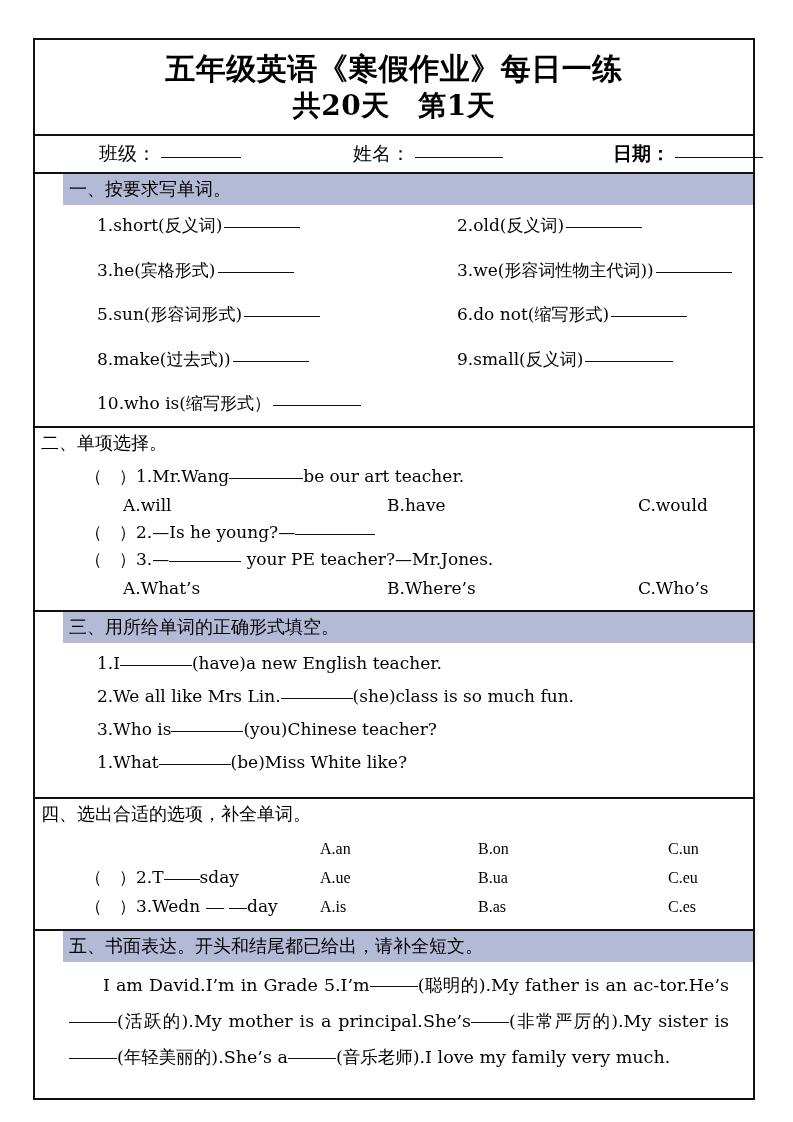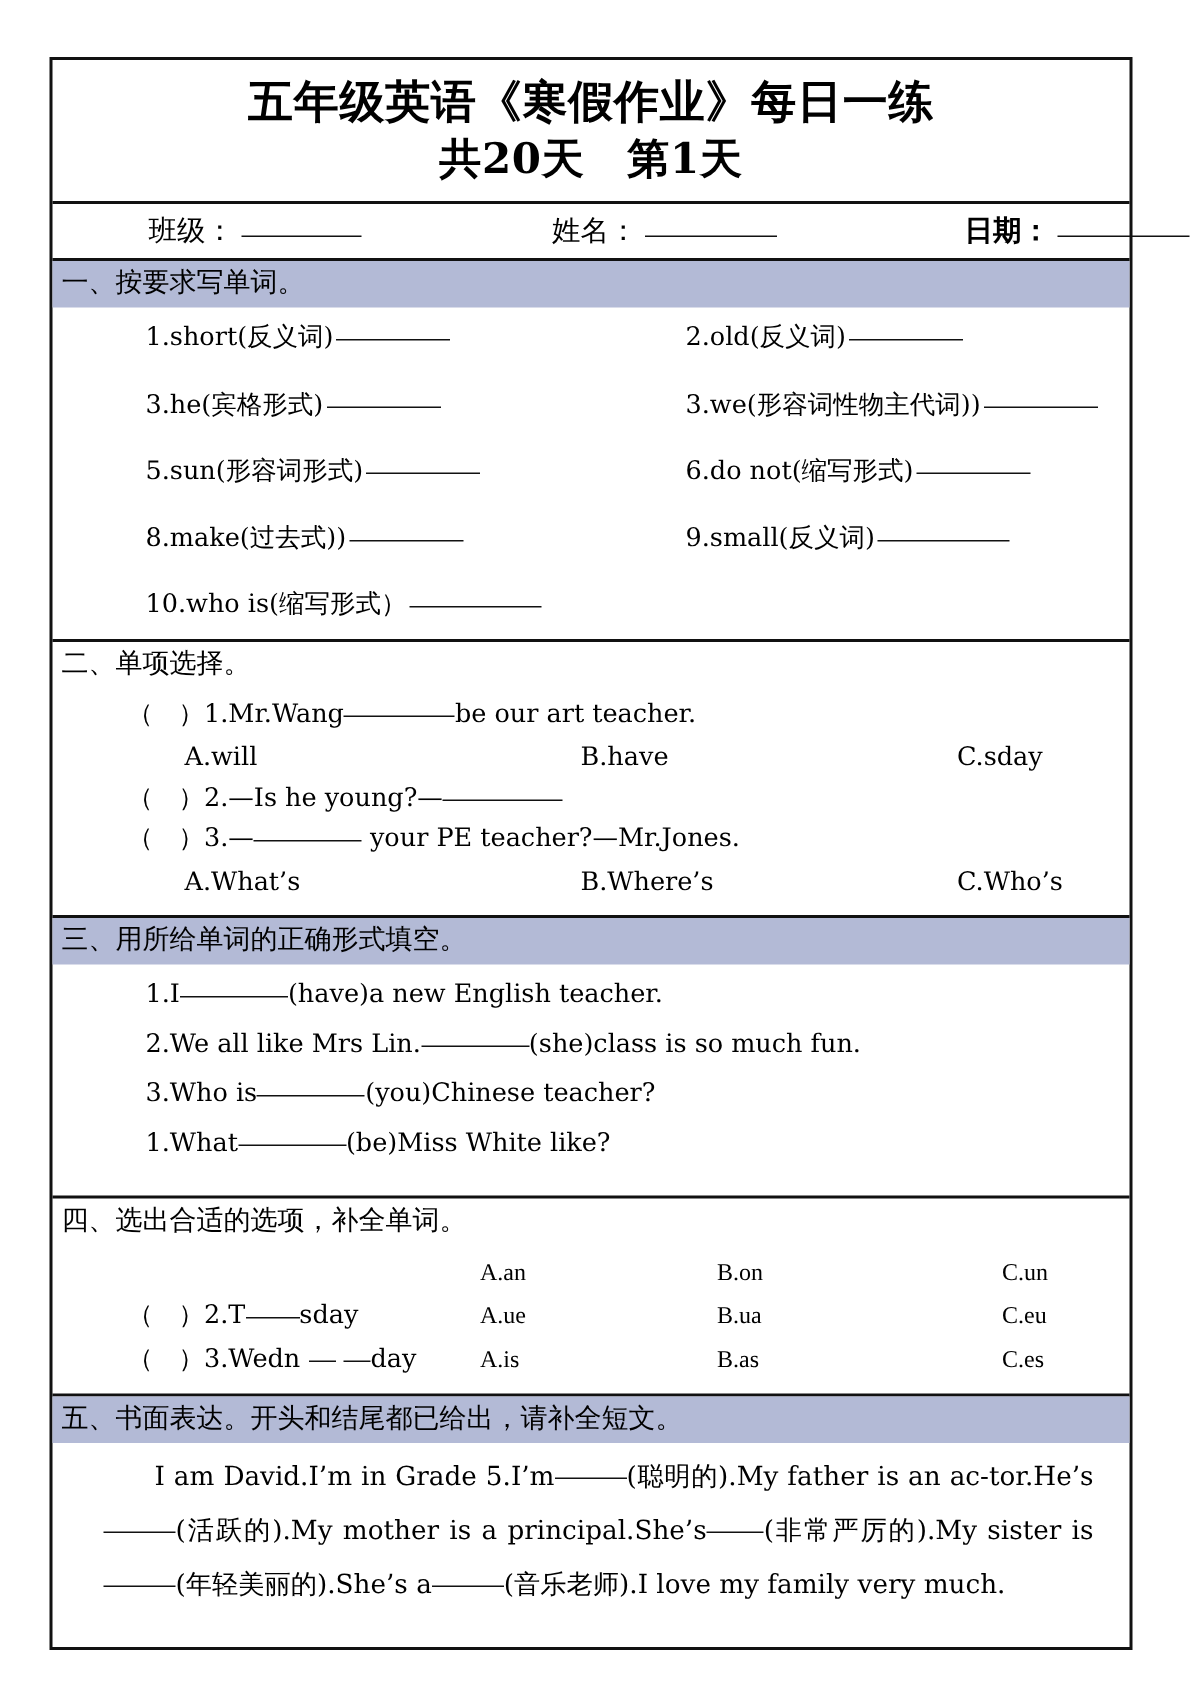--- a/index.html
+++ b/index.html
@@ -56,21 +56,20 @@
   
   .info-row {
     border-bottom: 2px solid #111;
     display: flex;
     align-items: center;
     height: 38px;
     padding: 0 16px;
     box-sizing: border-box;
     font-size: 19px;
     font-family: "DejaVu Serif", "Liberation Serif", serif;
-    gap: 15px;
   }
   .info-cell {
     display: flex;
     align-items: baseline;
     white-space: nowrap;
   }
   .info-cell.c1 { margin-left: 48px; }
   .info-cell.c2 { margin-left: 112px; }
   .info-cell.c3 { margin-left: 110px; font-weight: bold; }
   .info-label { }
@@ -92,20 +91,21 @@
   .section:last-child { border-bottom: none; }
 
   .sec-head {
     font-family: "DejaVu Serif", "Liberation Serif", serif;
     font-size: 18px;
     line-height: 1.45;
     padding: 2px 0 3px 6px;
   }
   .sec-head.shaded {
     background: #b3bad6;
+    margin-left: 28px;
   }
 
   .sec-body {
     padding: 4px 0 8px 0;
   }
 
   
   .wordgrid {
     display: grid;
     grid-template-columns: 360px 1fr;
@@ -273,21 +273,21 @@
     </div>
 
     <div class="section s2">
       <div class="sec-head">二、单项选择。</div>
       <div class="sec-body">
 
         <div class="q-line"><span>（　）1.Mr.Wang</span><span class="blkq a"></span><span>be our art teacher.</span></div>
         <div class="opt-line">
           <span class="opt o1">A.will</span>
           <span class="opt o2">B.have</span>
-          <span class="opt o3">C.sday</span>
+          <span class="opt o3">C.would</span>
         </div>
 
         <div class="q-line"><span>（　）2.—Is he young?—</span><span class="blkq b"></span><span></span></div>
 
         <div class="q-line"><span>（　）3.—</span><span class="blkq c"></span><span> your PE teacher?—Mr.Jones.</span></div>
         <div class="opt-line">
           <span class="opt o1">A.What’s</span>
           <span class="opt o2">B.Where’s</span>
           <span class="opt o3">C.Who’s</span>
         </div>

